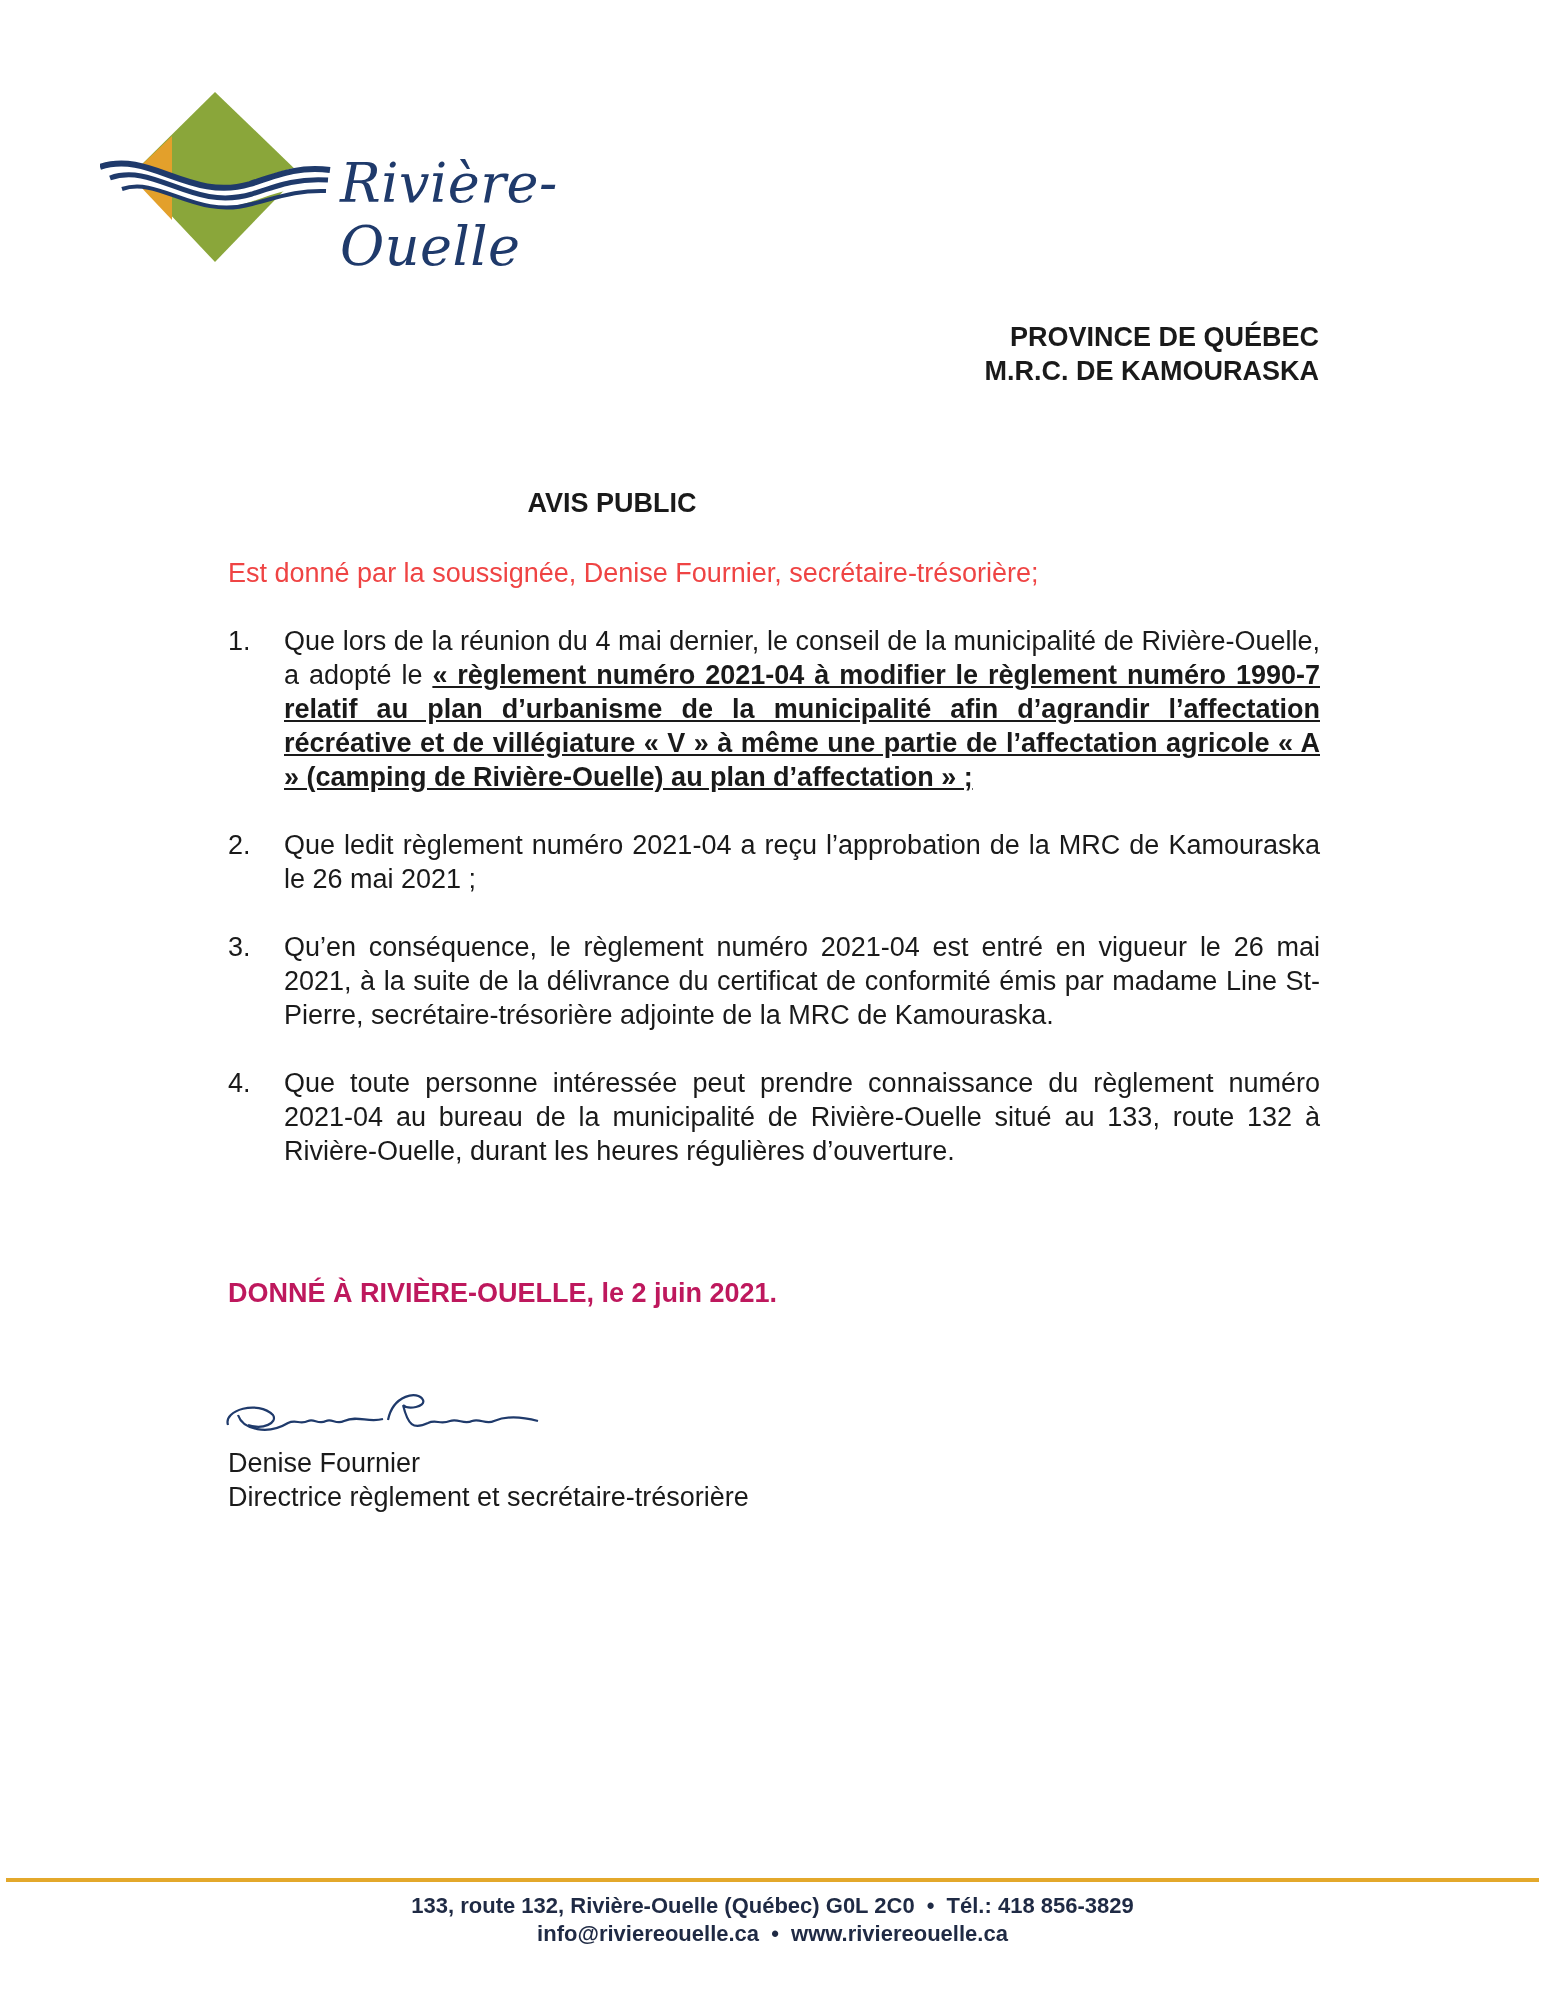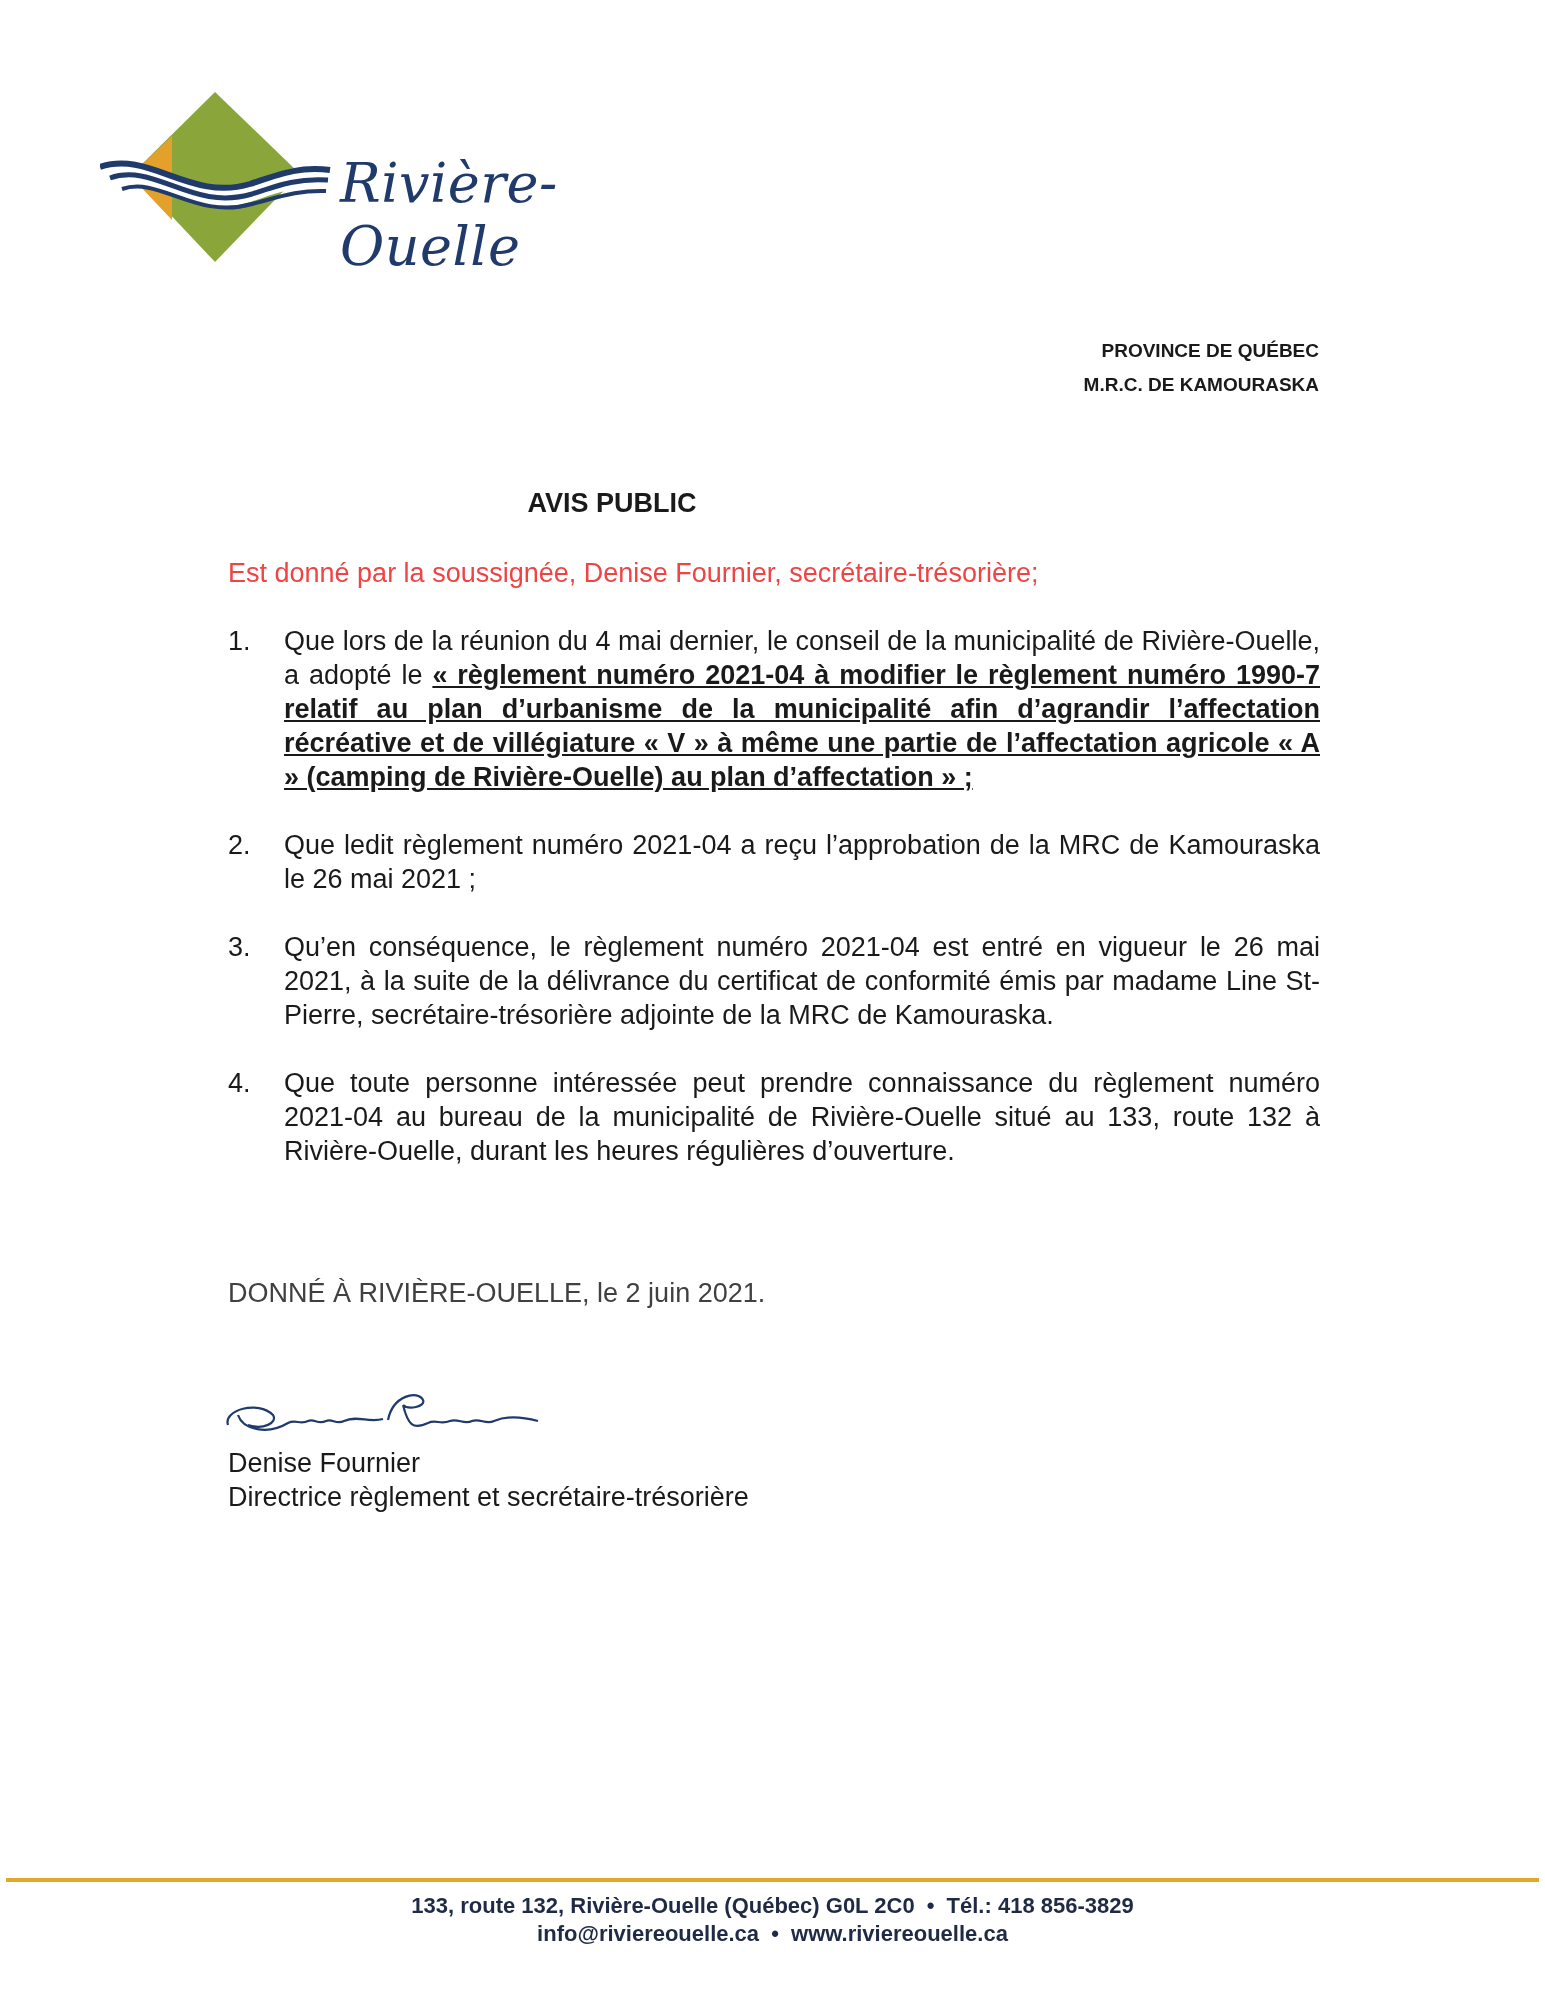--- a/index.html
+++ b/index.html
@@ -9,36 +9,36 @@
     color: #1a1a1a;
   }
   .logo { position: absolute; left: 100px; top: 92px; width: 600px; height: 180px; }
   .logo svg { position: absolute; left: 0; top: 0; }
   .logo-text {
     position: absolute; left: 240px; top: 60px;
     font-family: "DejaVu Serif", "Liberation Serif", serif;
     font-style: italic; font-size: 54px; color: #1f3a6b; letter-spacing: 0.5px;
   }
   .header-block {
-    position: absolute; right: 226px; top: 334px; text-align: right;
-    font-weight: bold; font-size: 19px; line-height: 34px; color: #1a1a1a;
+    position: absolute; right: 226px; top: 320px; text-align: right;
+    font-weight: bold; font-size: 27px; line-height: 34px; color: #1a1a1a;
   }
   .title {
     position: absolute; left: 0; width: 1224px; top: 488px;
     text-align: center; font-weight: bold; font-size: 27px; color: #1a1a1a;
   }
   .intro {
     position: absolute; left: 228px; top: 558px; font-size: 27px; color: #ef4444;
   }
   .list { position: absolute; left: 228px; top: 624px; width: 1092px; }
   .item { position: relative; padding-left: 56px; font-size: 27px; line-height: 34px; margin-bottom: 34px; text-align: justify; }
   .item .num { position: absolute; left: 0; top: 0; }
   .item .bold-u { font-weight: bold; text-decoration: underline; }
   .given {
-    position: absolute; left: 228px; top: 1278px; font-size: 27px; color: #404040;
+    position: absolute; left: 228px; top: 1278px; font-size: 27px; color: #be185d; font-weight: bold;
   }
   .signature { position: absolute; left: 218px; top: 1385px; }
   .signer {
     position: absolute; left: 228px; top: 1446px; font-size: 27px; line-height: 34px; color: #1a1a1a;
   }
   .footer-line {
     position: absolute; left: 6px; width: 1533px; top: 1878px; height: 4px; background: #e3a82b;
   }
   .footer {
     position: absolute; left: 0; width: 1545px; top: 1892px; text-align: center;

